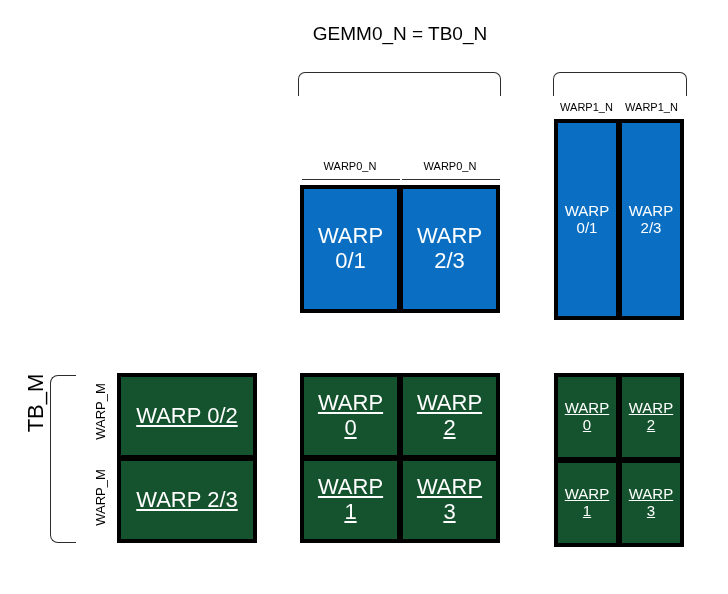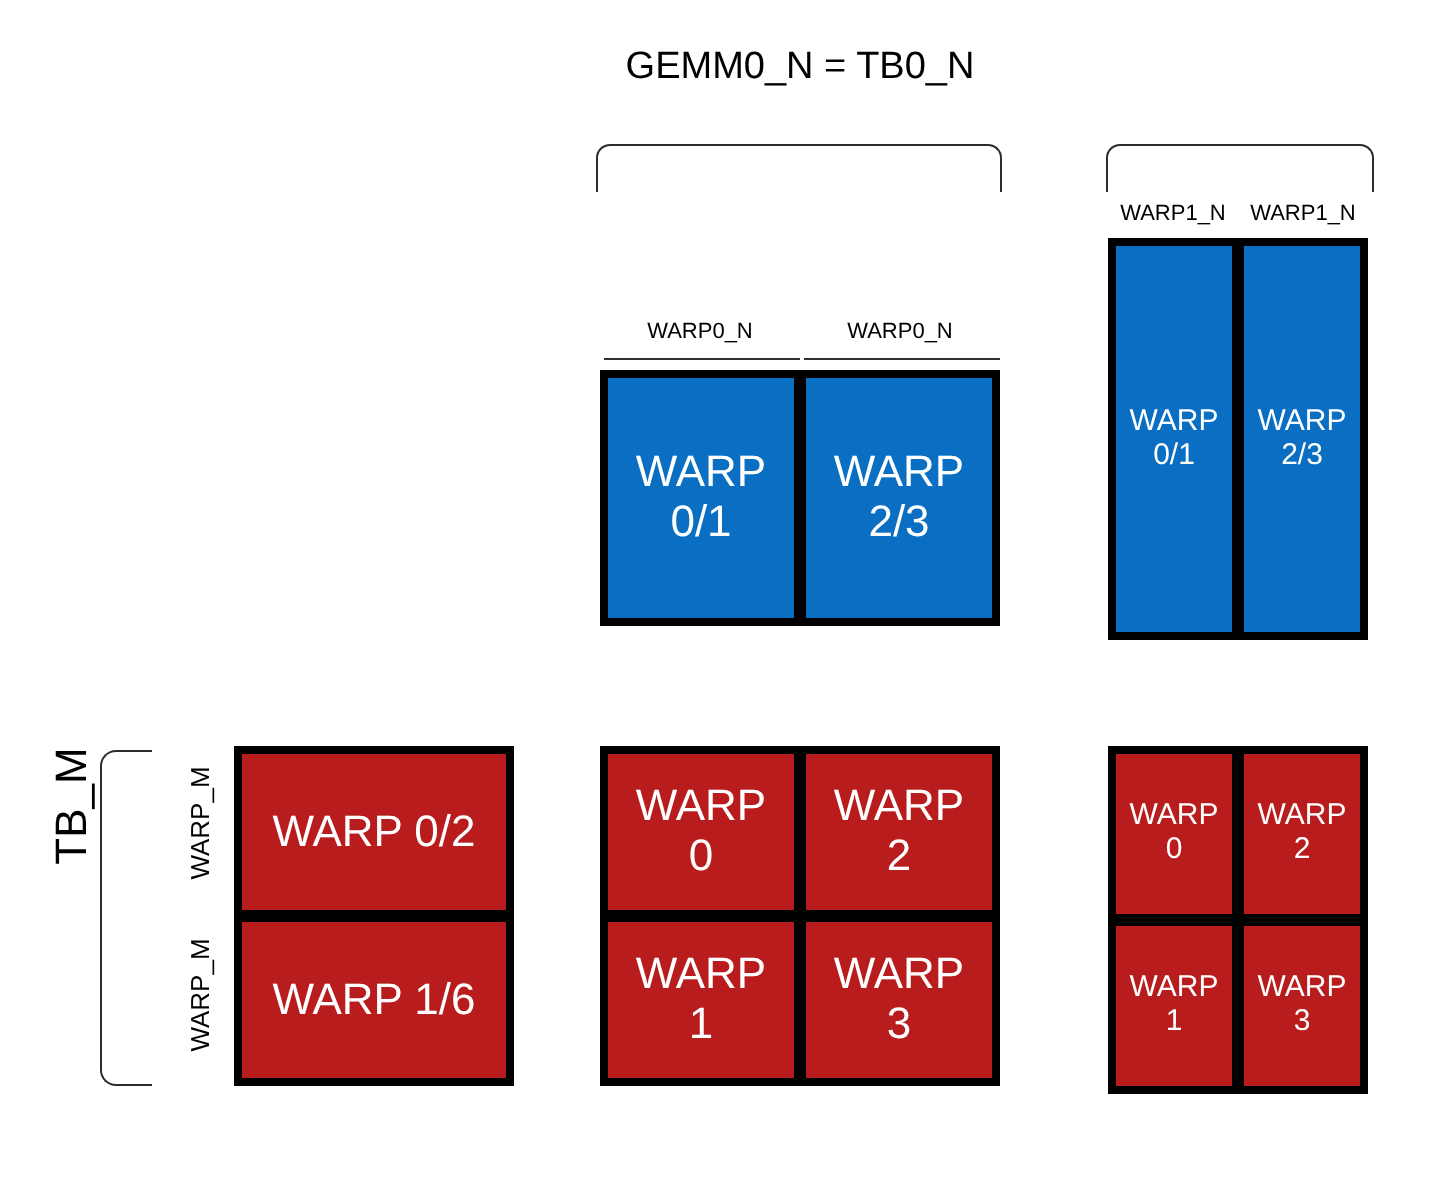--- a/index.html
+++ b/index.html
@@ -117,21 +117,21 @@
     border: 4px solid #000000;
     display: flex;
     flex-direction: column;
     align-items: center;
     justify-content: center;
     color: #ffffff;
     line-height: 1.12;
     text-align: center;
   }
   .blue  { background: #0a6fc2; }
-  .green { background: #b91c1c; }
+  .green { background: #14532d; text-decoration: underline; }
 
   
   #blue-left { left: 300px; top: 185px; width: 200px; height: 128px; }
   #blue-left .cell { width: 100px; height: 128px; font-size: 22px; }
   #blue-left .cell:first-child { border-right-width: 3px; }
   #blue-left .cell:last-child  { border-left-width: 3px; }
 
   
   #blue-right { left: 554px; top: 119px; width: 130px; height: 201px; }
   #blue-right .cell { width: 65px; height: 201px; font-size: 15px; }
@@ -207,21 +207,21 @@
   <div id="label-tbm">TB_M</div>
 
   <div class="vlabel" id="warpm-top">WARP_M</div>
   <div class="vlabel" id="warpm-bottom">WARP_M</div>
 
   <div class="grp" id="green-left">
     <div class="cell green">
       <span class="cell-line">WARP 0/2</span>
     </div>
     <div class="cell green">
-      <span class="cell-line">WARP 1/6</span>
+      <span class="cell-line">WARP 2/3</span>
     </div>
   </div>
 
   <div class="grp" id="green-mid">
     <div class="cell green c0">
       <span class="cell-line">WARP</span>
       <span class="cell-line">0</span>
     </div>
     <div class="cell green c1">
       <span class="cell-line">WARP</span>

